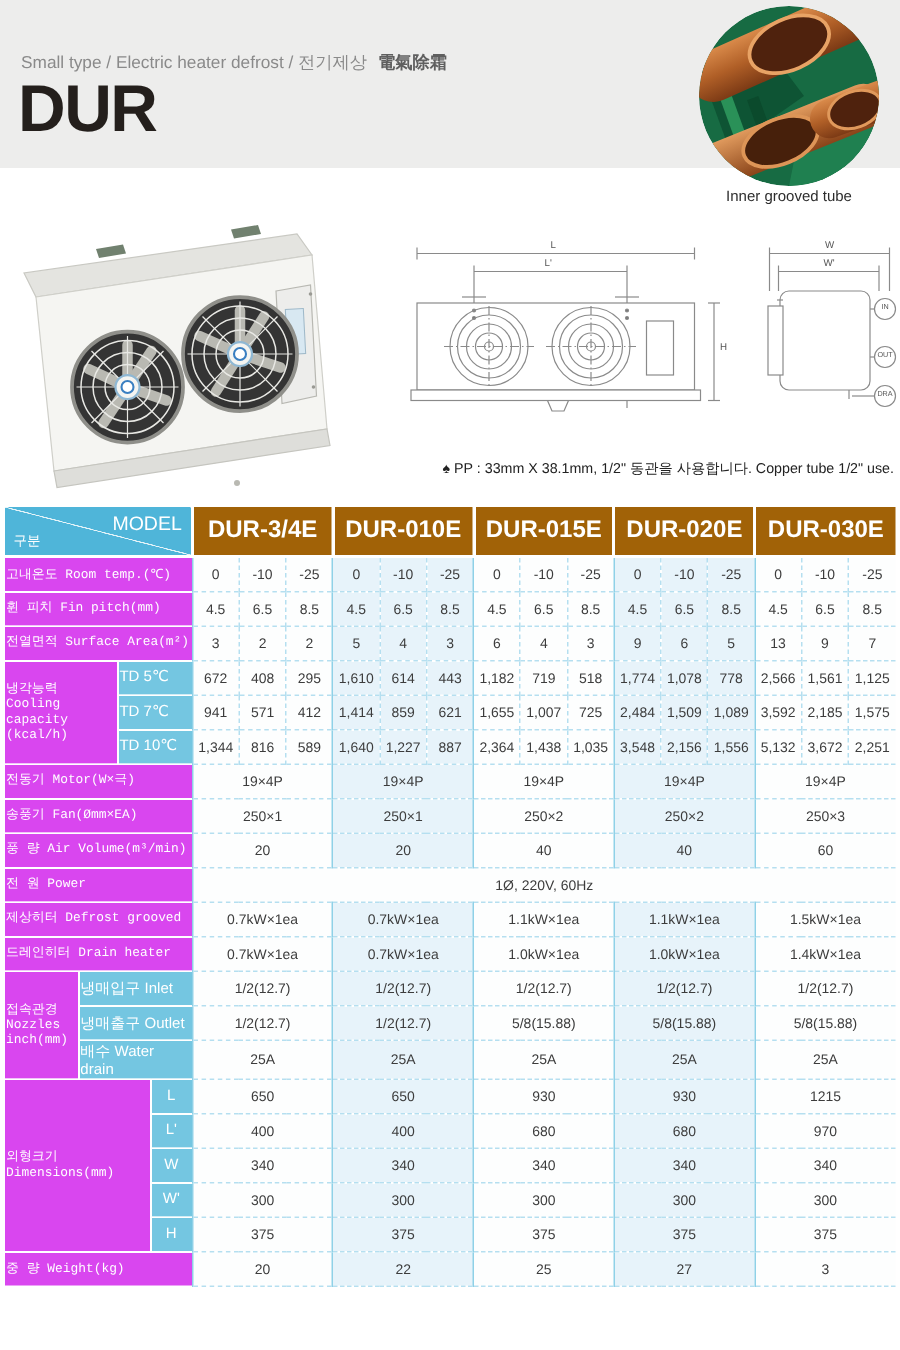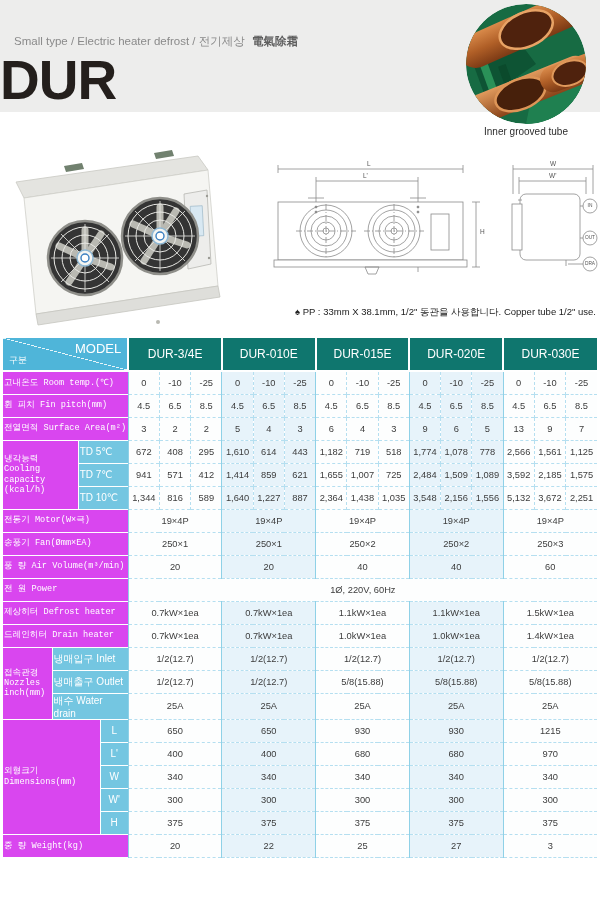--- a/index.html
+++ b/index.html
@@ -6,21 +6,21 @@
   body{font-family:"Liberation Sans","DejaVu Sans",sans-serif;-webkit-font-smoothing:antialiased;}
   #page{position:relative;width:600px;height:900px;background:#fff;overflow:hidden;}
 
   
   #top-band{position:absolute;left:0;top:0;width:600px;height:112px;background:#ededec;}
   #hdr-line1{position:absolute;left:14px;top:12px;font-size:13px;color:#3a3a3a;}
   #hdr-line1 .ko{font-weight:bold;color:#2f2f2f;}
   #hdr-line1 .cn{font-weight:normal;color:#8d8d8d;margin-left:6px;font-size:12.5px;}
   #hdr-line2{position:absolute;left:14px;top:34px;font-size:11.5px;color:#8a8a8a;}
   #hdr-line2 .cn{color:#5f5f5f;font-weight:bold;margin-left:4px;text-align:right;}
-  #series-title{position:absolute;left:0;top:48px;font-size:55px;font-weight:800;letter-spacing:-1px;color:#241f1c;}
+  #series-title{position:absolute;left:12px;top:48px;font-size:44px;font-weight:800;letter-spacing:-1px;color:#241f1c;}
 
   #tube-circle{position:absolute;left:466px;top:4px;width:120px;height:120px;border-radius:50%;overflow:hidden;}
   #tube-caption{position:absolute;left:446px;top:126px;width:160px;text-align:center;font-size:10px;color:#2d2d2d;}
 
   
   #pp-note{position:absolute;right:4px;top:306px;font-size:9.5px;color:#222;}
   #footer-note{position:absolute;left:8px;top:860px;font-size:9.5px;color:#151515;}
   #footer-note .ko{font-weight:bold;}
   #footer-note .en{font-weight:normal;color:#222;}
 
@@ -28,21 +28,21 @@
   #photo-wrap{position:absolute;left:8px;top:136px;width:250px;height:195px;}
   #drawing-wrap{position:absolute;left:268px;top:160px;width:332px;height:150px;}
   .dim-label{position:absolute;font-size:6.5px;color:#555;}
   .port-label{position:absolute;font-size:4.8px;color:#555;width:16px;text-align:center;}
 
   
   #spec-table{position:absolute;left:3px;top:338px;width:594px;border-collapse:collapse;table-layout:fixed;}
   #spec-table td{padding:0 1px;overflow:hidden;}
   #spec-table tr{height:23px;}
   #spec-table tr.head{height:33px;}
-  td.model{background:#0f766e;color:#fff;font-size:12px;text-align:center;border-left:2px solid #fff;border-bottom:2px solid #fff;}
+  td.model{background:#a16207;color:#fff;font-size:16px;text-align:center;border-left:2px solid #fff;border-bottom:2px solid #fff;font-weight:bold;}
   td.corner{position:relative;background:#4fb5d9;color:#fff;border-bottom:2px solid #fff;
     background-image:linear-gradient(to top right,rgba(0,0,0,0) 49.4%,rgba(255,255,255,.85) 49.4%,rgba(255,255,255,.85) 50.6%,rgba(0,0,0,0) 50.6%);}
   td.corner .m{position:absolute;top:3px;right:6px;font-size:13px;}
   td.corner .g{position:absolute;bottom:3px;left:6px;font-size:9px;}
   td.lbl{background:#d946ef;color:#fff;font-size:8.6px;line-height:1.18;text-align:left;padding:0 0 0 6px;
     border-top:1px solid rgba(255,255,255,.7);white-space:pre-line;font-family:Liberation Mono, monospace;}
   td.sublbl{background:#74c6e1;color:#fff;font-size:10px;text-align:left;padding:0 0 0 6px;
     border-top:1px solid rgba(255,255,255,.7);border-left:1px solid rgba(255,255,255,.7);white-space:pre-line;}
   td.sublbl.ctr{text-align:center;padding:0;}
   td.data{font-size:9.3px;color:#3c3c3c;text-align:center;border-top:1px dashed #b5dff0;}
@@ -410,21 +410,21 @@
           <td class="data odd gstart" colspan="3">20</td>
           <td class="data even gstart" colspan="3">40</td>
           <td class="data odd gstart" colspan="3">40</td>
           <td class="data even gstart" colspan="3">60</td>
         </tr>
         <tr>
           <td class="lbl" colspan="4">전 원 Power</td>
           <td class="data even gstart" colspan="15">1Ø, 220V, 60Hz</td>
         </tr>
         <tr>
-          <td class="lbl" colspan="4">제상히터 Defrost heater</td>
+          <td class="lbl" colspan="4">제상히터 Defrost grooved</td>
           <td class="data even gstart" colspan="3">0.7kW×1ea</td>
           <td class="data odd gstart" colspan="3">0.7kW×1ea</td>
           <td class="data even gstart" colspan="3">1.1kW×1ea</td>
           <td class="data odd gstart" colspan="3">1.1kW×1ea</td>
           <td class="data even gstart" colspan="3">1.5kW×1ea</td>
         </tr>
         <tr>
           <td class="lbl" colspan="4">드레인히터 Drain heater</td>
           <td class="data even gstart" colspan="3">0.7kW×1ea</td>
           <td class="data odd gstart" colspan="3">0.7kW×1ea</td>

